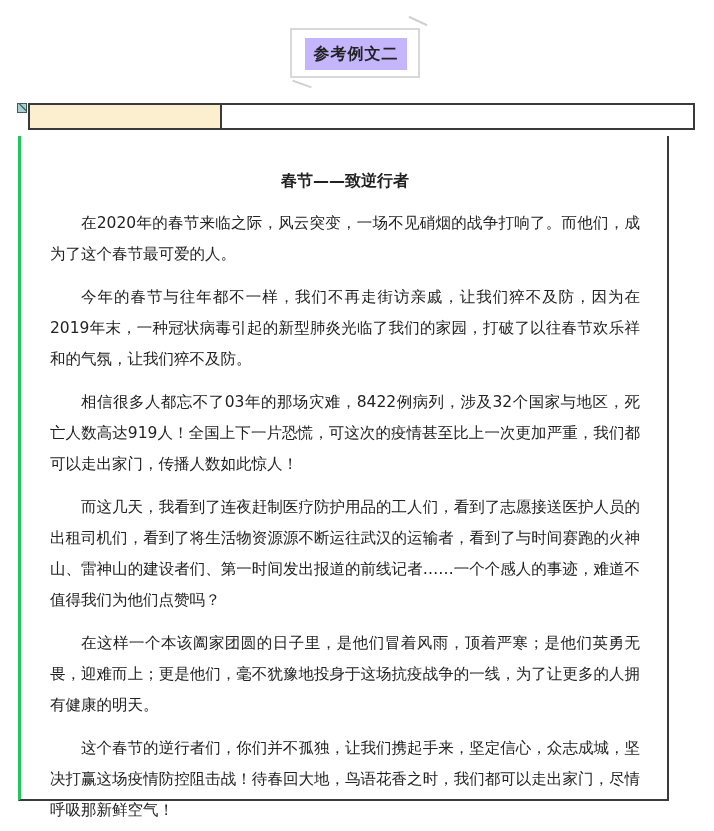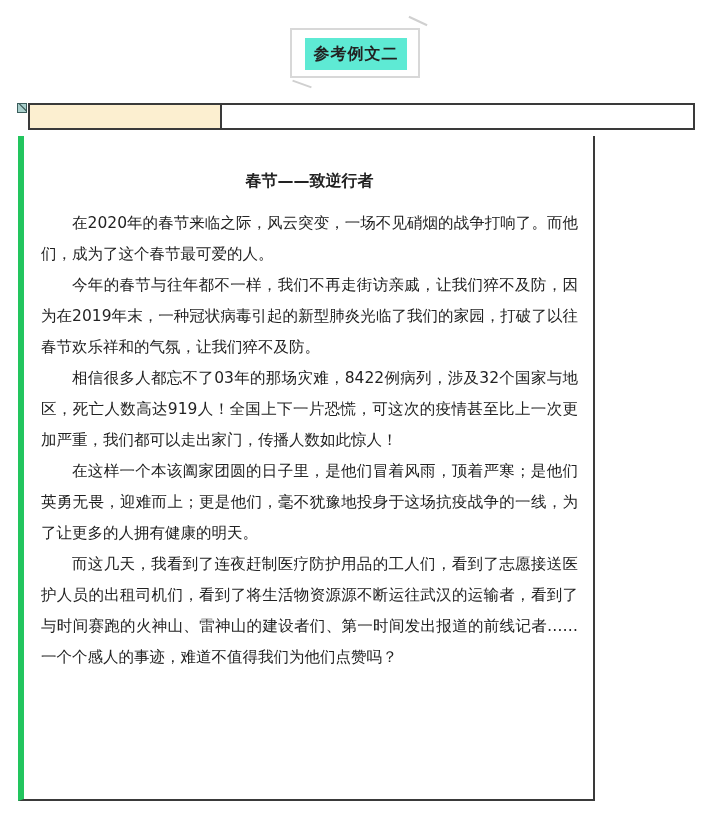--- a/index.html
+++ b/index.html
@@ -45,21 +45,21 @@
       height: 2px;
       background: #d0d0d0;
       transform: rotate(20deg);
     }
     .badge-inner {
       position: absolute;
       left: 13px;
       top: 8px;
       width: 102px;
       height: 32px;
-      background: #5eead4;
+      background: #c4b5fd;
       display: flex;
       align-items: center;
       justify-content: center;
       font-weight: bold;
       font-size: 16px;
       color: #222222;
       letter-spacing: 1px;
     }
     
     .header-bar {
@@ -97,41 +97,41 @@
       width: 14px;
       height: 1px;
       background: #2e4a48;
       transform: rotate(45deg);
     }
     
     .content-box {
       position: absolute;
       left: 18px;
       top: 136px;
-      width: 577px;
+      width: 651px;
       height: 665px;
-      border-left: 6px solid #22c55e;
+      border-left: 3px solid #22c55e;
       border-right: 2px solid #3a3a3a;
       border-bottom: 2px solid #3a3a3a;
       box-sizing: border-box;
       padding: 30px 15px 0 17px;
     }
     .article-title {
       text-align: center;
       font-weight: bold;
       font-size: 16px;
       margin: 0 0 12px 0;
       line-height: 30px;
       color: #222;
     }
     .para {
       font-size: 15.5px;
       line-height: 31px;
       text-indent: 2em;
-      margin: 0;
+      margin: 12px;
       color: #222;
       text-align: justify;
     }
   </style>
 </head>
 <body>
 
 <div class="badge-frame">
   <div class="badge-inner">参考例文二</div>
 </div>
@@ -139,15 +139,16 @@
 <div class="corner-icon"></div>
 <div class="header-bar">
   <div class="tab-fill"></div>
 </div>
 
 <div class="content-box">
   <div class="article-title">春节——致逆行者</div>
   <p class="para">在2020年的春节来临之际，风云突变，一场不见硝烟的战争打响了。而他们，成为了这个春节最可爱的人。</p>
   <p class="para">今年的春节与往年都不一样，我们不再走街访亲戚，让我们猝不及防，因为在2019年末，一种冠状病毒引起的新型肺炎光临了我们的家园，打破了以往春节欢乐祥和的气氛，让我们猝不及防。</p>
   <p class="para">相信很多人都忘不了03年的那场灾难，8422例病列，涉及32个国家与地区，死亡人数高达919人！全国上下一片恐慌，可这次的疫情甚至比上一次更加严重，我们都可以走出家门，传播人数如此惊人！</p>
+  <p class="para">而这几天，我看到了连夜赶制医疗防护用品的工人们，看到了志愿接送医护人员的出租司机们，看到了将生活物资源源不断运往武汉的运输者，看到了与时间赛跑的火神山、雷神山的建设者们、第一时间发出报道的前线记者……一个个感人的事迹，难道不值得我们为他们点赞吗？</p>
   <p class="para">在这样一个本该阖家团圆的日子里，是他们冒着风雨，顶着严寒；是他们英勇无畏，迎难而上；更是他们，毫不犹豫地投身于这场抗疫战争的一线，为了让更多的人拥有健康的明天。</p>
-  <p class="para">而这几天，我看到了连夜赶制医疗防护用品的工人们，看到了志愿接送医护人员的出租司机们，看到了将生活物资源源不断运往武汉的运输者，看到了与时间赛跑的火神山、雷神山的建设者们、第一时间发出报道的前线记者……一个个感人的事迹，难道不值得我们为他们点赞吗？</p>
+  <p class="para">这个春节的逆行者们，你们并不孤独，让我们携起手来，坚定信心，众志成城，坚决打赢这场疫情防控阻击战！待春回大地，鸟语花香之时，我们都可以走出家门，尽情呼吸那新鲜空气！</p>
 </div>
 
 </body></html>

